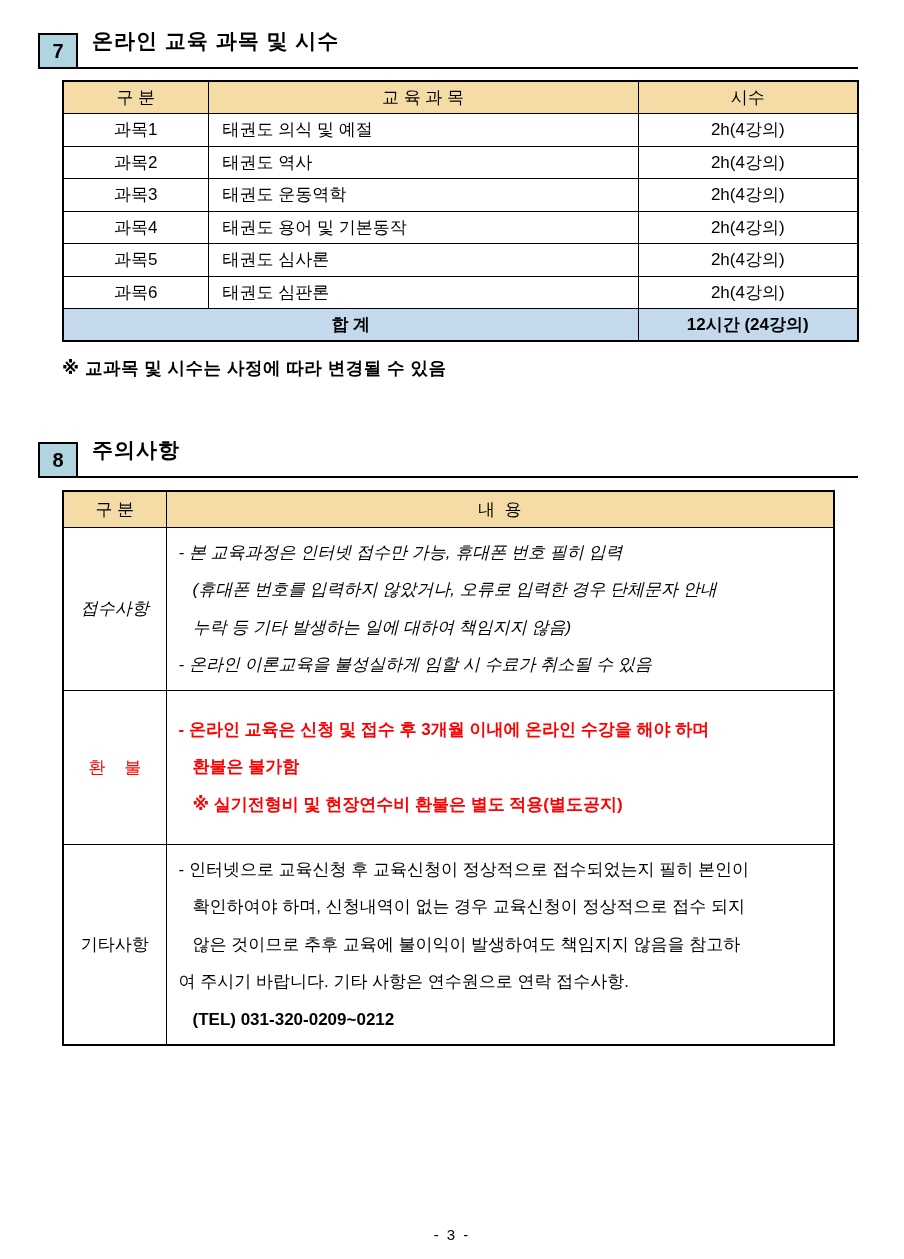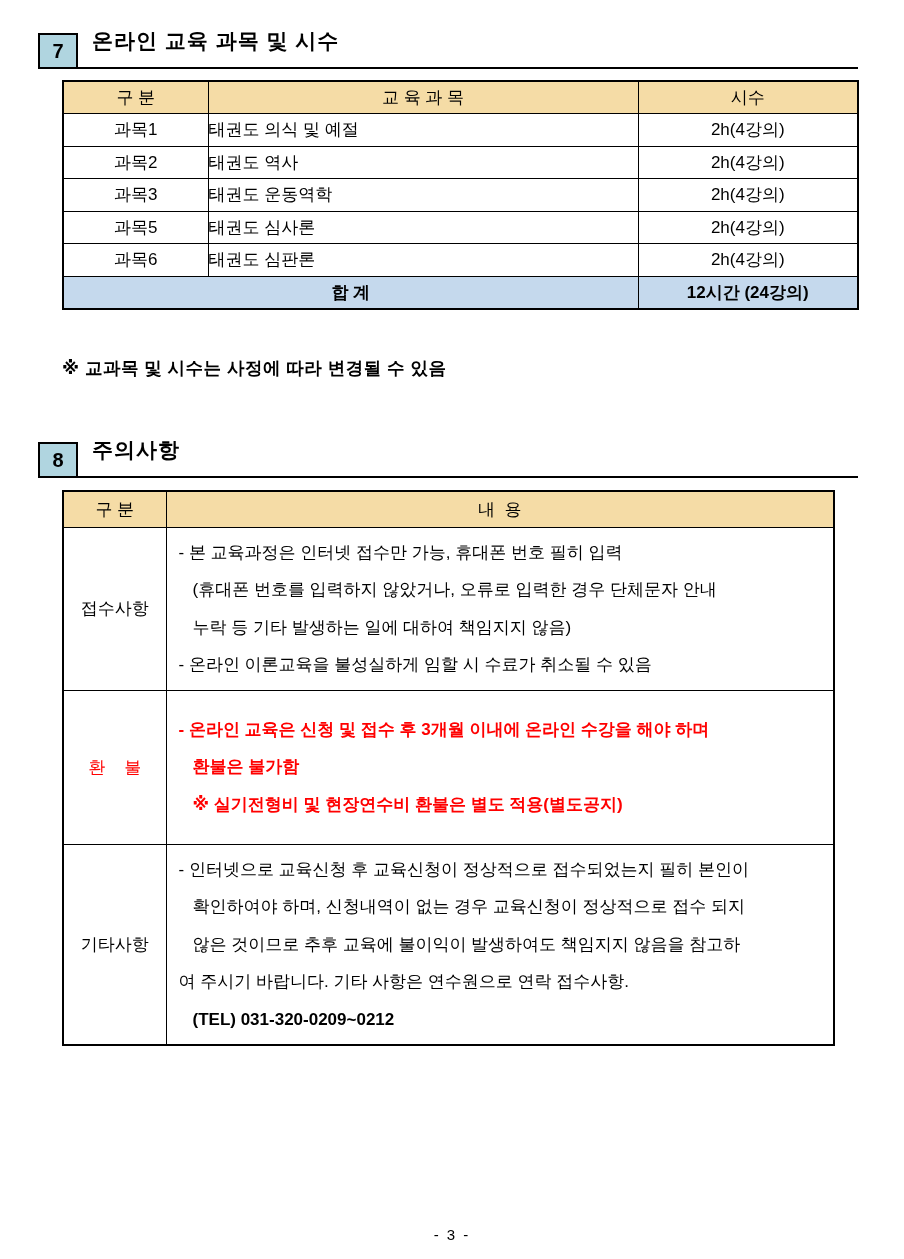--- a/index.html
+++ b/index.html
@@ -49,21 +49,21 @@
   .outer{border:2px solid #000;}
 
   
   #table1{position:absolute;left:62px;top:80px;width:795px;}
   #table1 th,#table1 td{height:32.5px;font-size:17px;padding:0;}
   #table1 thead th{
     background:var(--table-header-bg,#F5DCA6);
     text-align:center;white-space:pre;
   }
   #table1 .cell-category,#table1 .cell-hours{text-align:center;}
-  #table1 .cell-subject{text-align:left;}
+  #table1 .cell-subject{text-align:left;padding-left:14px;}
   #table1 tr.total-row td{
     background:var(--total-row-bg,#C5D9ED);
     font-weight:bold;text-align:center;white-space:pre;margin-top:20px;
   }
 
   
   .note{
     position:absolute;left:62px;top:356px;
     font-size:17.5px;font-weight:bold;letter-spacing:0.5px;
   }
@@ -75,21 +75,21 @@
     text-align:center;font-size:17px;white-space:pre;
   }
   #table2 td{vertical-align:middle;font-size:17px;}
   #table2 .row-label{
     text-align:center;white-space:pre;padding:13px;
   }
   #table2 .row-content{padding:6px 10px 6px 12px;}
   #table2 .ln{line-height:37.5px;white-space:nowrap;}
   #table2 .ln.ind{padding-left:14px;}
   #table2 .ln.bold{font-weight:bold;}
-  tr.row-reception>td{height:150px;}
+  tr.row-reception>td{height:150px;font-style:italic;}
   tr.row-refund>td{height:154px;}
   tr.row-etc>td{height:188px;border-radius:15px;}
   tr.row-refund td{color:var(--refund-text-color,#FF0000);margin-top:17px;}
   tr.row-refund .row-content .ln{font-weight:bold;}
 
   
   .footer{
     position:absolute;left:0;top:1226px;width:904px;
     text-align:center;font-size:15px;letter-spacing:2px;
   }
@@ -124,20 +124,25 @@
         <td class="cell-hours">2h(4강의)</td>
       </tr>
       <tr>
         <td class="cell-category">과목2</td>
         <td class="cell-subject">태권도 역사</td>
         <td class="cell-hours">2h(4강의)</td>
       </tr>
       <tr>
         <td class="cell-category">과목3</td>
         <td class="cell-subject">태권도 운동역학</td>
+        <td class="cell-hours">2h(4강의)</td>
+      </tr>
+      <tr>
+        <td class="cell-category">과목4</td>
+        <td class="cell-subject">태권도 용어 및 기본동작</td>
         <td class="cell-hours">2h(4강의)</td>
       </tr>
       <tr>
         <td class="cell-category">과목5</td>
         <td class="cell-subject">태권도 심사론</td>
         <td class="cell-hours">2h(4강의)</td>
       </tr>
       <tr>
         <td class="cell-category">과목6</td>
         <td class="cell-subject">태권도 심판론</td>

